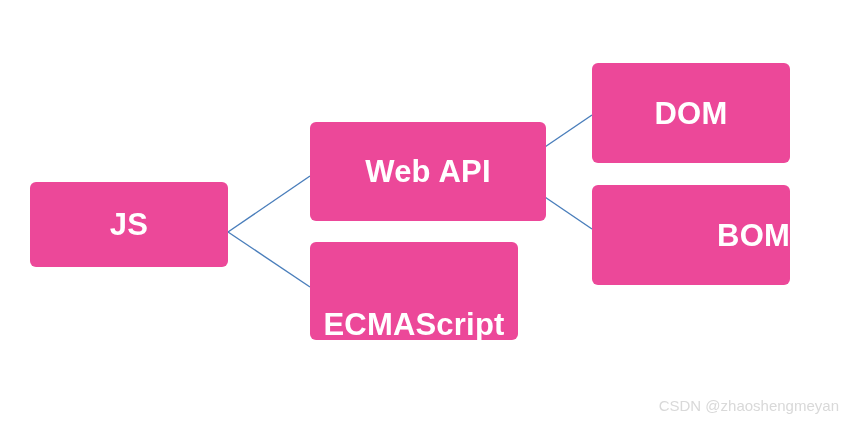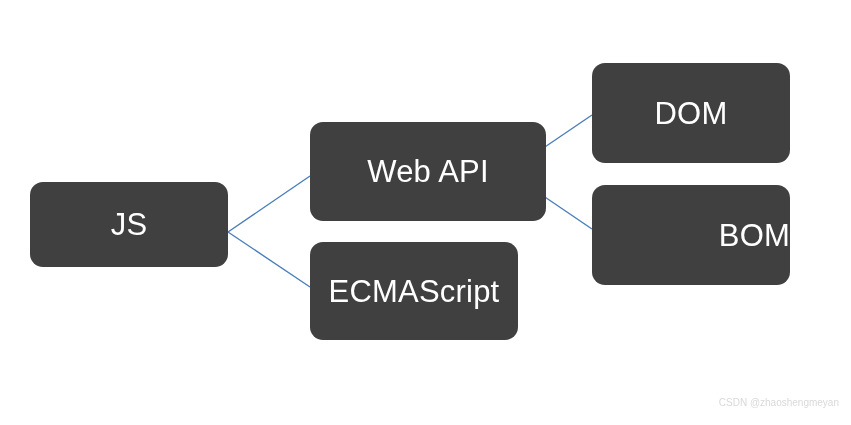--- a/index.html
+++ b/index.html
@@ -19,45 +19,45 @@
     position: absolute;
     left: 0;
     top: 0;
     width: 851px;
     height: 425px;
     pointer-events: none;
   }
   .node {
     position: absolute;
     box-sizing: border-box;
-    background: #404040;
-    border-radius: 13px;
+    background: #ec4899;
+    border-radius: 6px;
     display: flex;
     align-items: center;
     justify-content: center;
     color: #ffffff;
     font-size: 31px;
-    font-weight: 400;
+    font-weight: 700;
     line-height: 1;
     letter-spacing: 0.2px;
     white-space: nowrap;
     z-index: 2;
   }
   #node-js       { left: 30px;  top: 182px; width: 198px; height: 85px; }
   #node-webapi   { left: 310px; top: 122px; width: 236px; height: 99px; }
-  #node-ecma     { left: 310px; top: 242px; width: 208px; height: 98px; }
+  #node-ecma     { left: 310px; top: 242px; width: 208px; height: 98px; align-items: flex-end; }
   #node-dom      { left: 592px; top: 63px;  width: 198px; height: 100px; }
   #node-bom      { left: 592px; top: 185px; width: 198px; height: 100px; justify-content: flex-end; }
 
   #watermark {
     position: absolute;
     right: 12px;
     top: 398px;
     color: #D9D9D9;
-    font-size: 10px;
+    font-size: 15px;
     line-height: 1;
     white-space: nowrap;
     z-index: 3;
   }
 </style>
 </head>
 <body>
 
 <div id="canvas">
 

